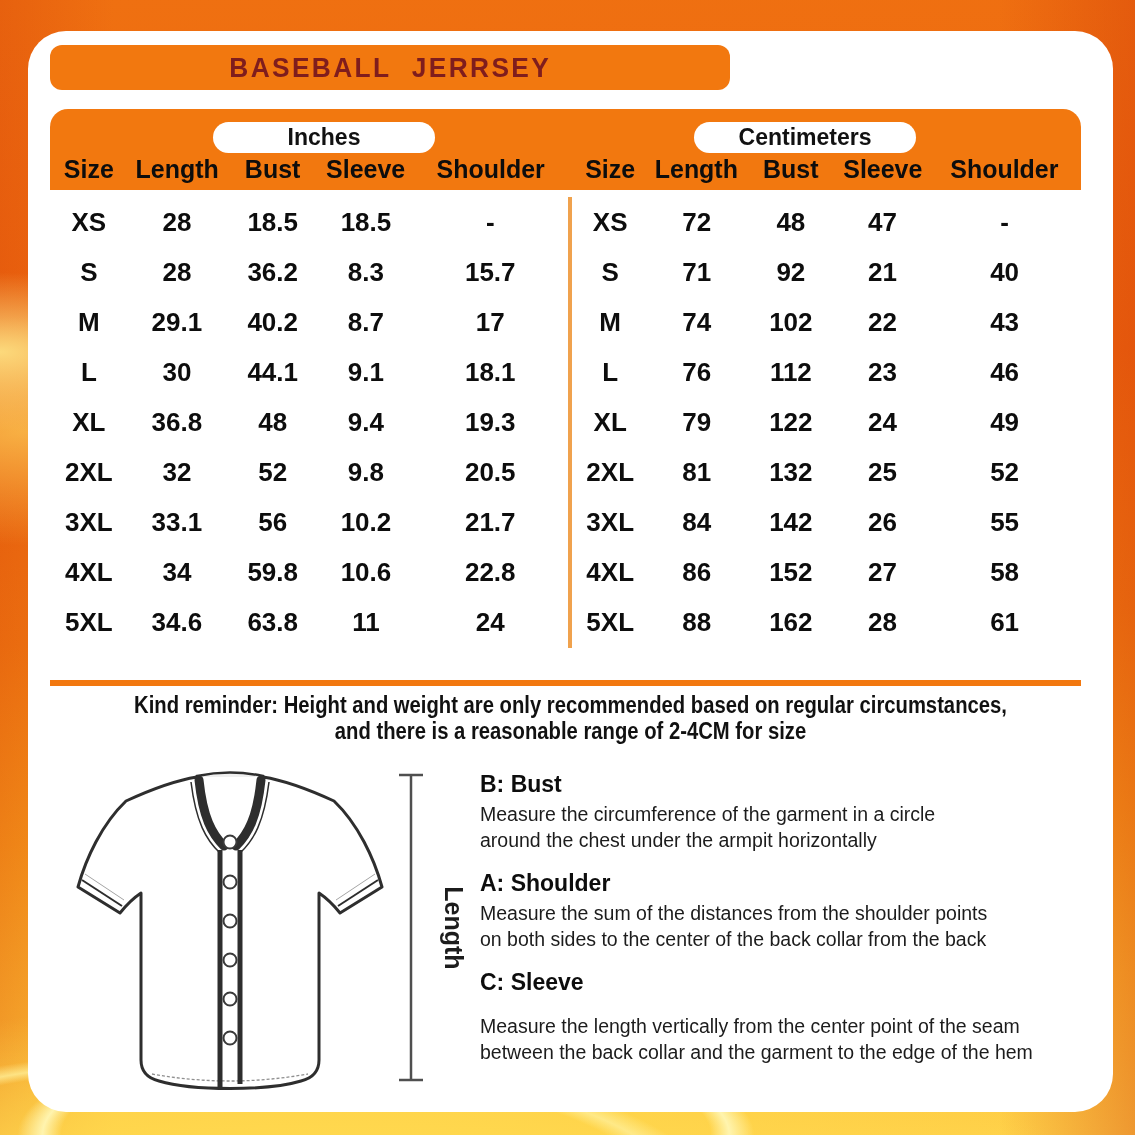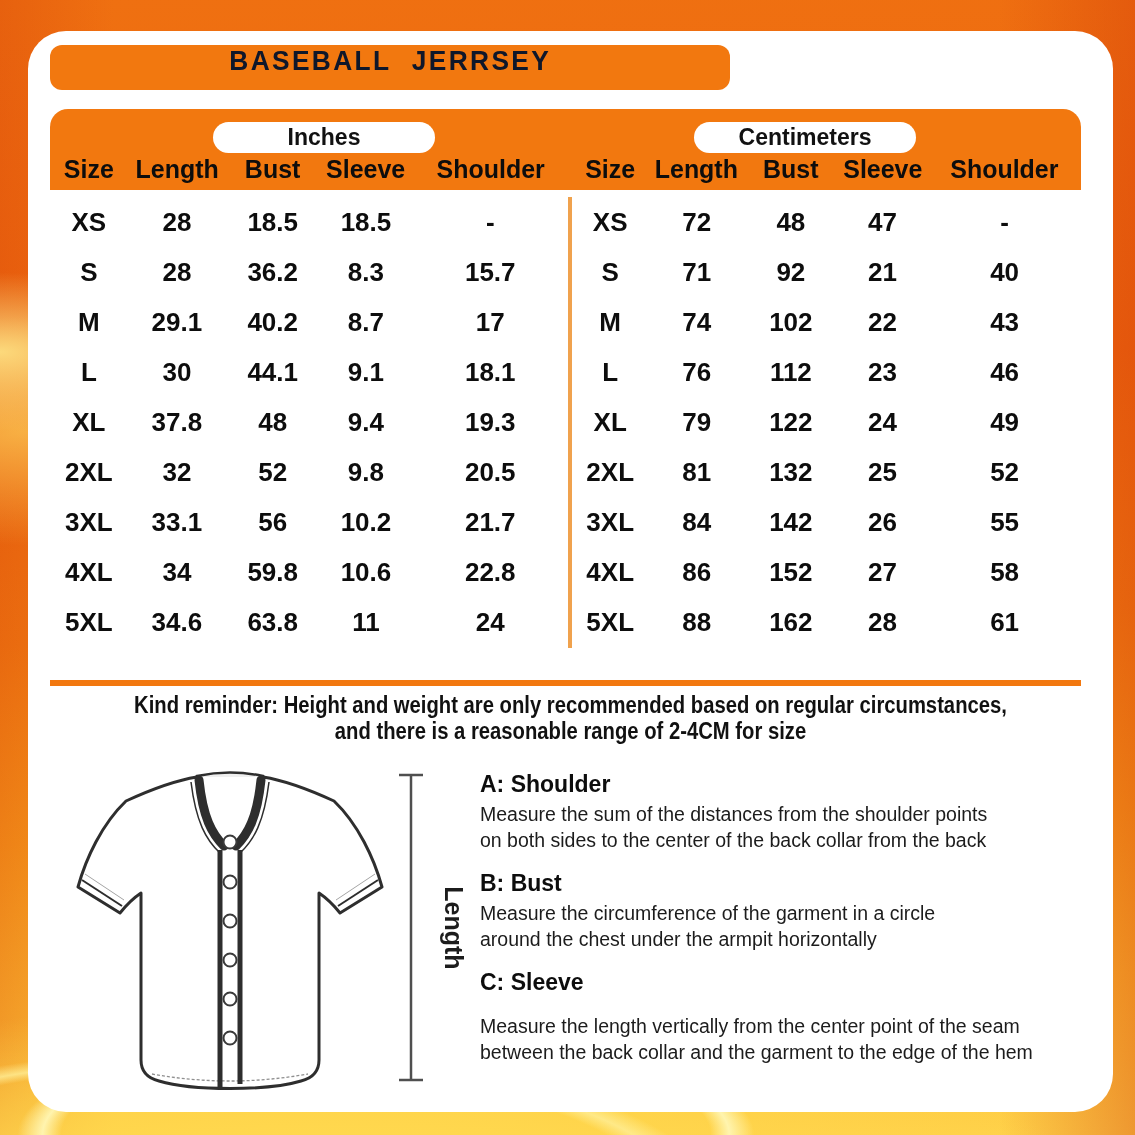--- a/index.html
+++ b/index.html
@@ -19,22 +19,22 @@
   }
 
   .card {
     position:absolute; left:28px; top:31px; width:1085px; height:1081px;
     background:#ffffff; border-radius:38px;
   }
 
   .title-bar {
     position:absolute; left:22px; top:14px; width:680px; height:45px;
     background:var(--orange); border-radius:12px;
-    display:flex; justify-content:center;
-    color:#0f172a; font-weight:bold; font-size:28px; letter-spacing:2.5px; word-spacing:12px;
+    display:flex; align-items:center; justify-content:center;
+    color:#7f1d1d; font-weight:bold; font-size:28px; letter-spacing:2.5px; word-spacing:12px;
     transform-origin:center; 
   }
   .title-bar span{ display:inline-block; transform:scaleX(.94); }
 
   .header-bar {
     position:absolute; left:22px; top:78px; width:1031px; height:81px;
     background:var(--orange); border-radius:18px 18px 0 0;
     display:flex;
   }
   .head-half { position:relative; height:100%; }
@@ -155,21 +155,21 @@
           </div>
           <div class="tr">
             <div class="td">L</div>
             <div class="td">30</div>
             <div class="td">44.1</div>
             <div class="td">9.1</div>
             <div class="td">18.1</div>
           </div>
           <div class="tr">
             <div class="td">XL</div>
-            <div class="td">37.8</div>
+            <div class="td">36.8</div>
             <div class="td">48</div>
             <div class="td">9.4</div>
             <div class="td">19.3</div>
           </div>
           <div class="tr">
             <div class="td">2XL</div>
             <div class="td">32</div>
             <div class="td">52</div>
             <div class="td">9.8</div>
             <div class="td">20.5</div>
@@ -318,30 +318,30 @@
           <line x1="351" y1="15" x2="351" y2="320"></line>
           <line x1="339" y1="15" x2="363" y2="15"></line>
           <line x1="339" y1="320" x2="363" y2="320"></line>
         </g>
         <text x="385" y="168" transform="rotate(90 385 168)" text-anchor="middle" font-size="25" font-weight="bold" fill="#1c1c1c" font-family="Liberation Sans, sans-serif">Length</text>
       </svg>
     </div>
 
     <div class="instructions">
       <div class="instr-block">
+        <div class="instr-heading">B: Bust</div>
+        <div class="instr-body">Measure the circumference of the garment in a circle
+around the chest under the armpit horizontally</div>
+      </div>
+      <div class="instr-block">
         <div class="instr-heading">A: Shoulder</div>
         <div class="instr-body">Measure the sum of the distances from the shoulder points
 on both sides to the center of the back collar from the back</div>
       </div>
       <div class="instr-block">
-        <div class="instr-heading">B: Bust</div>
-        <div class="instr-body">Measure the circumference of the garment in a circle
-around the chest under the armpit horizontally</div>
-      </div>
-      <div class="instr-block">
         <div class="instr-heading">C: Sleeve</div>
       </div>
       <div class="instr-block">
         <div class="instr-body">Measure the length vertically from the center point of the seam
 between the back collar and the garment to the edge of the hem</div>
       </div>
     </div>
 
   </div>
 </div>

